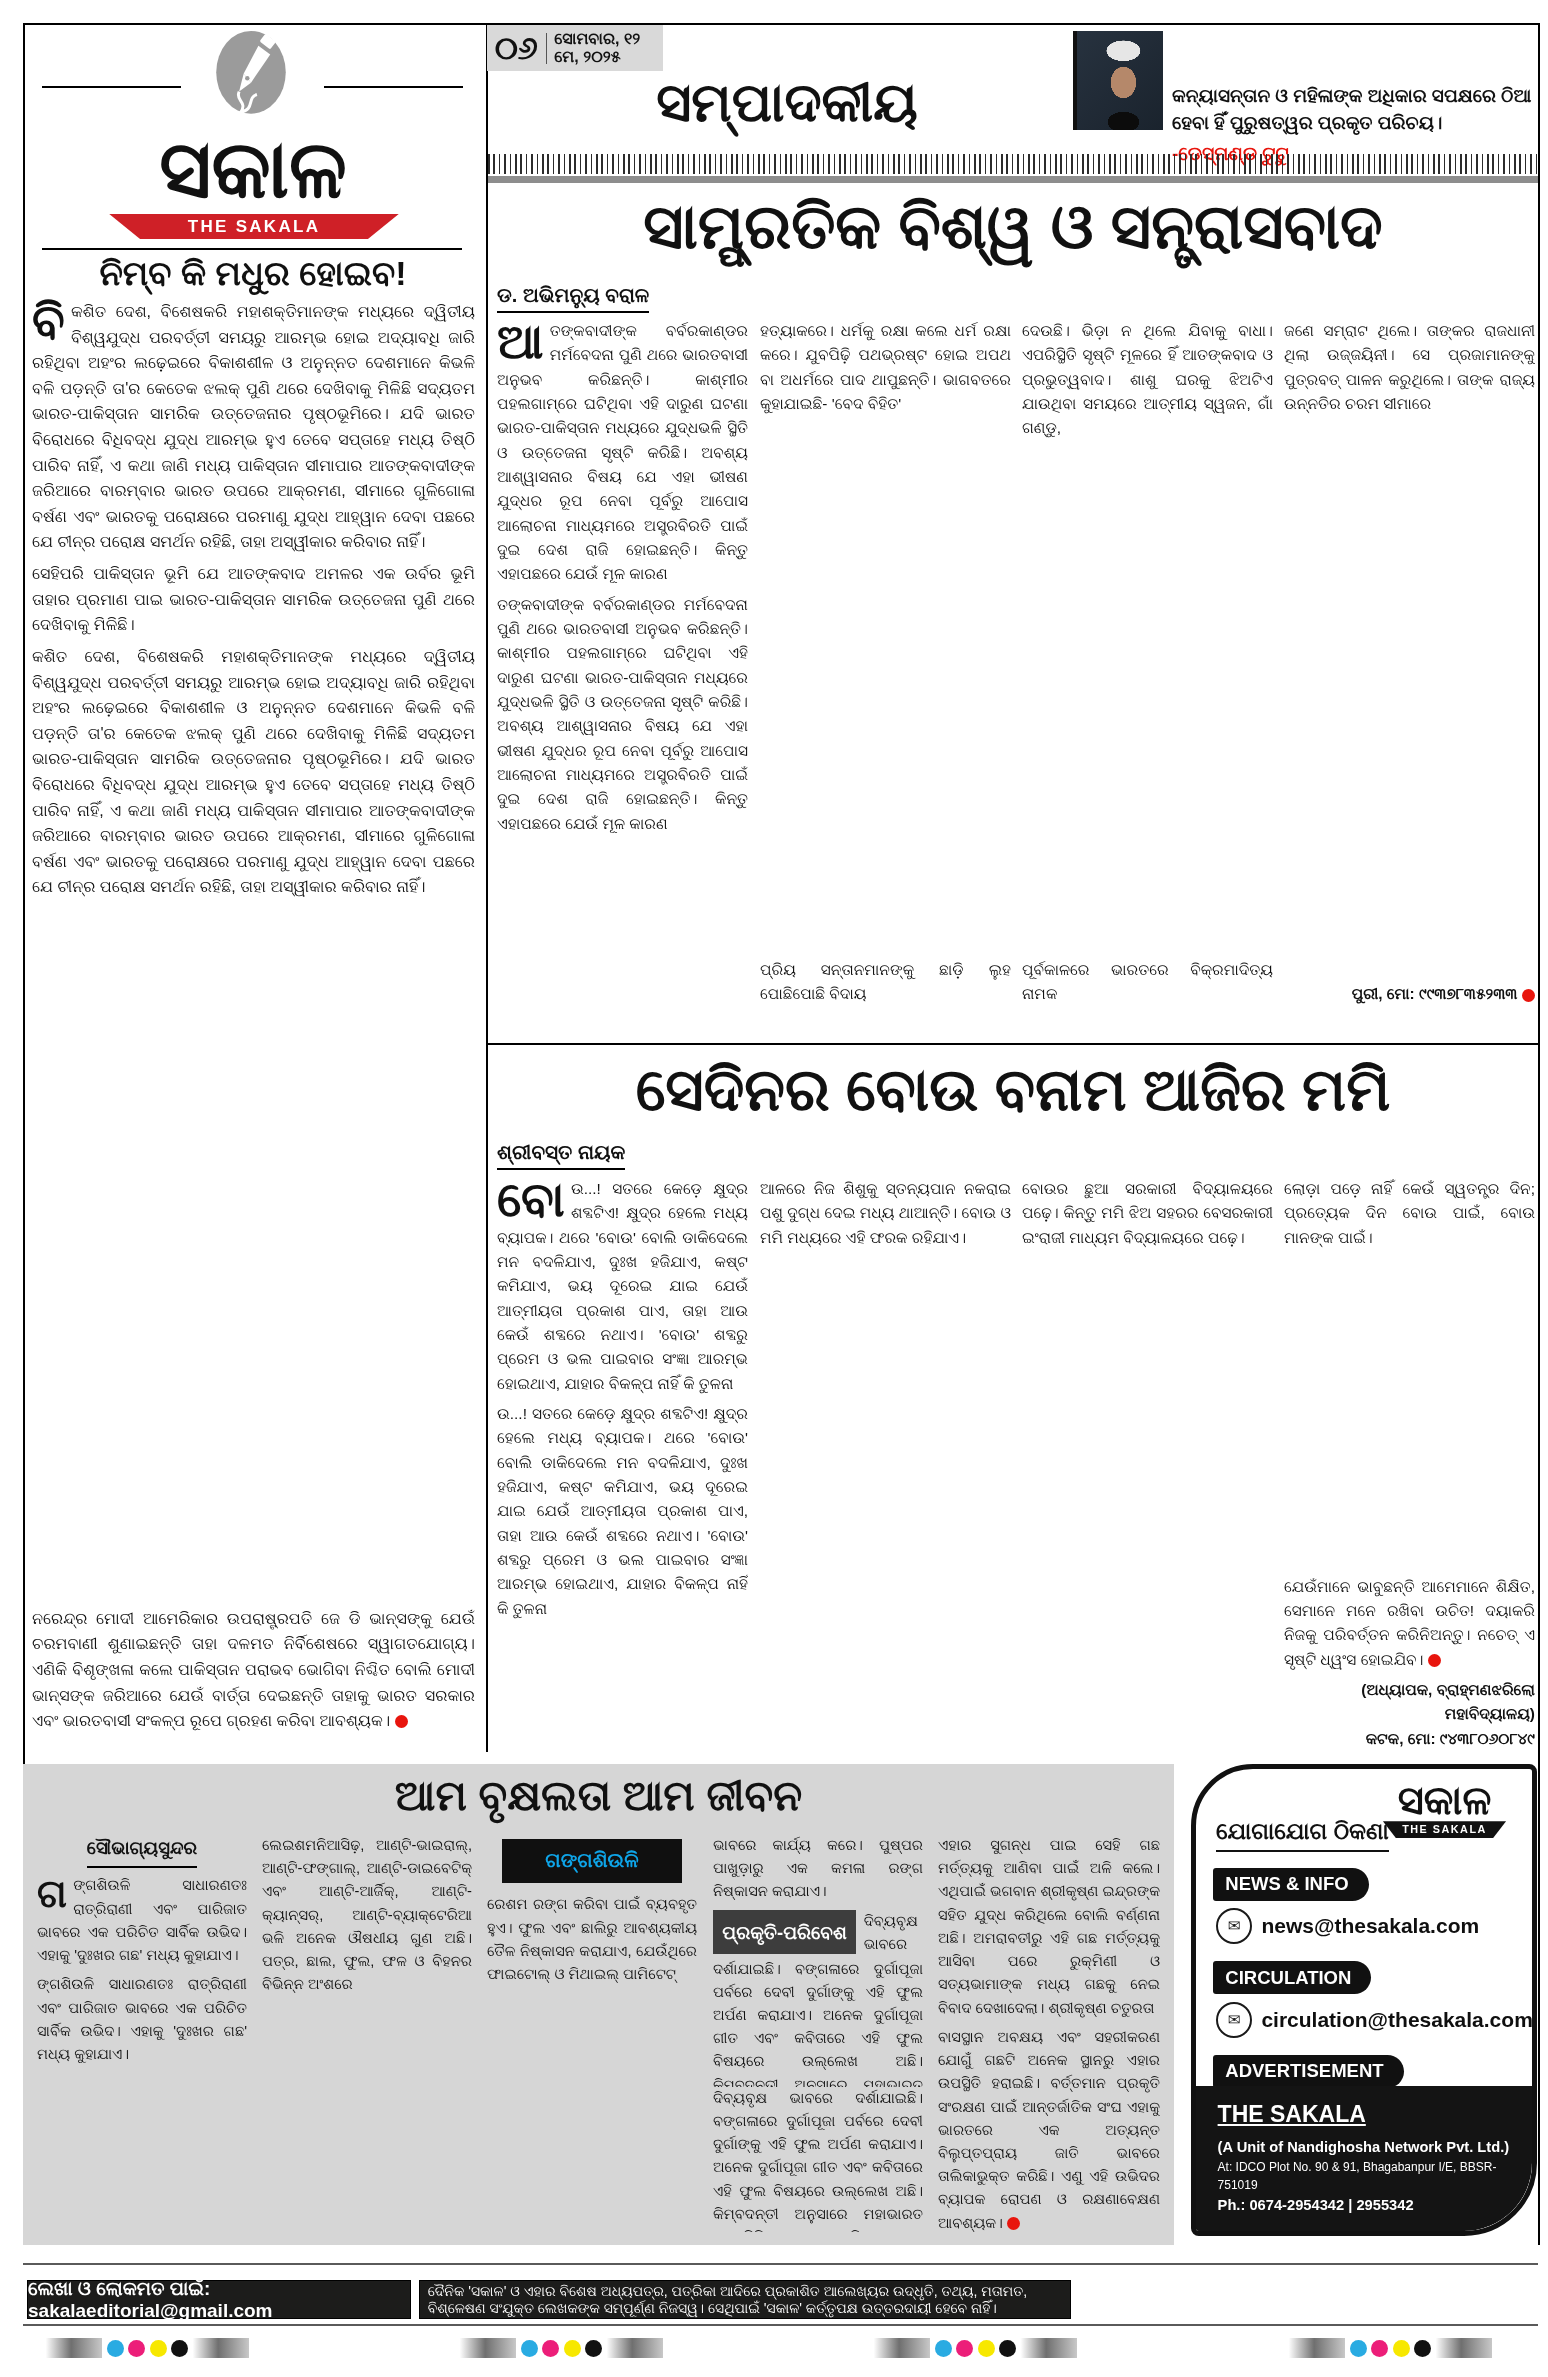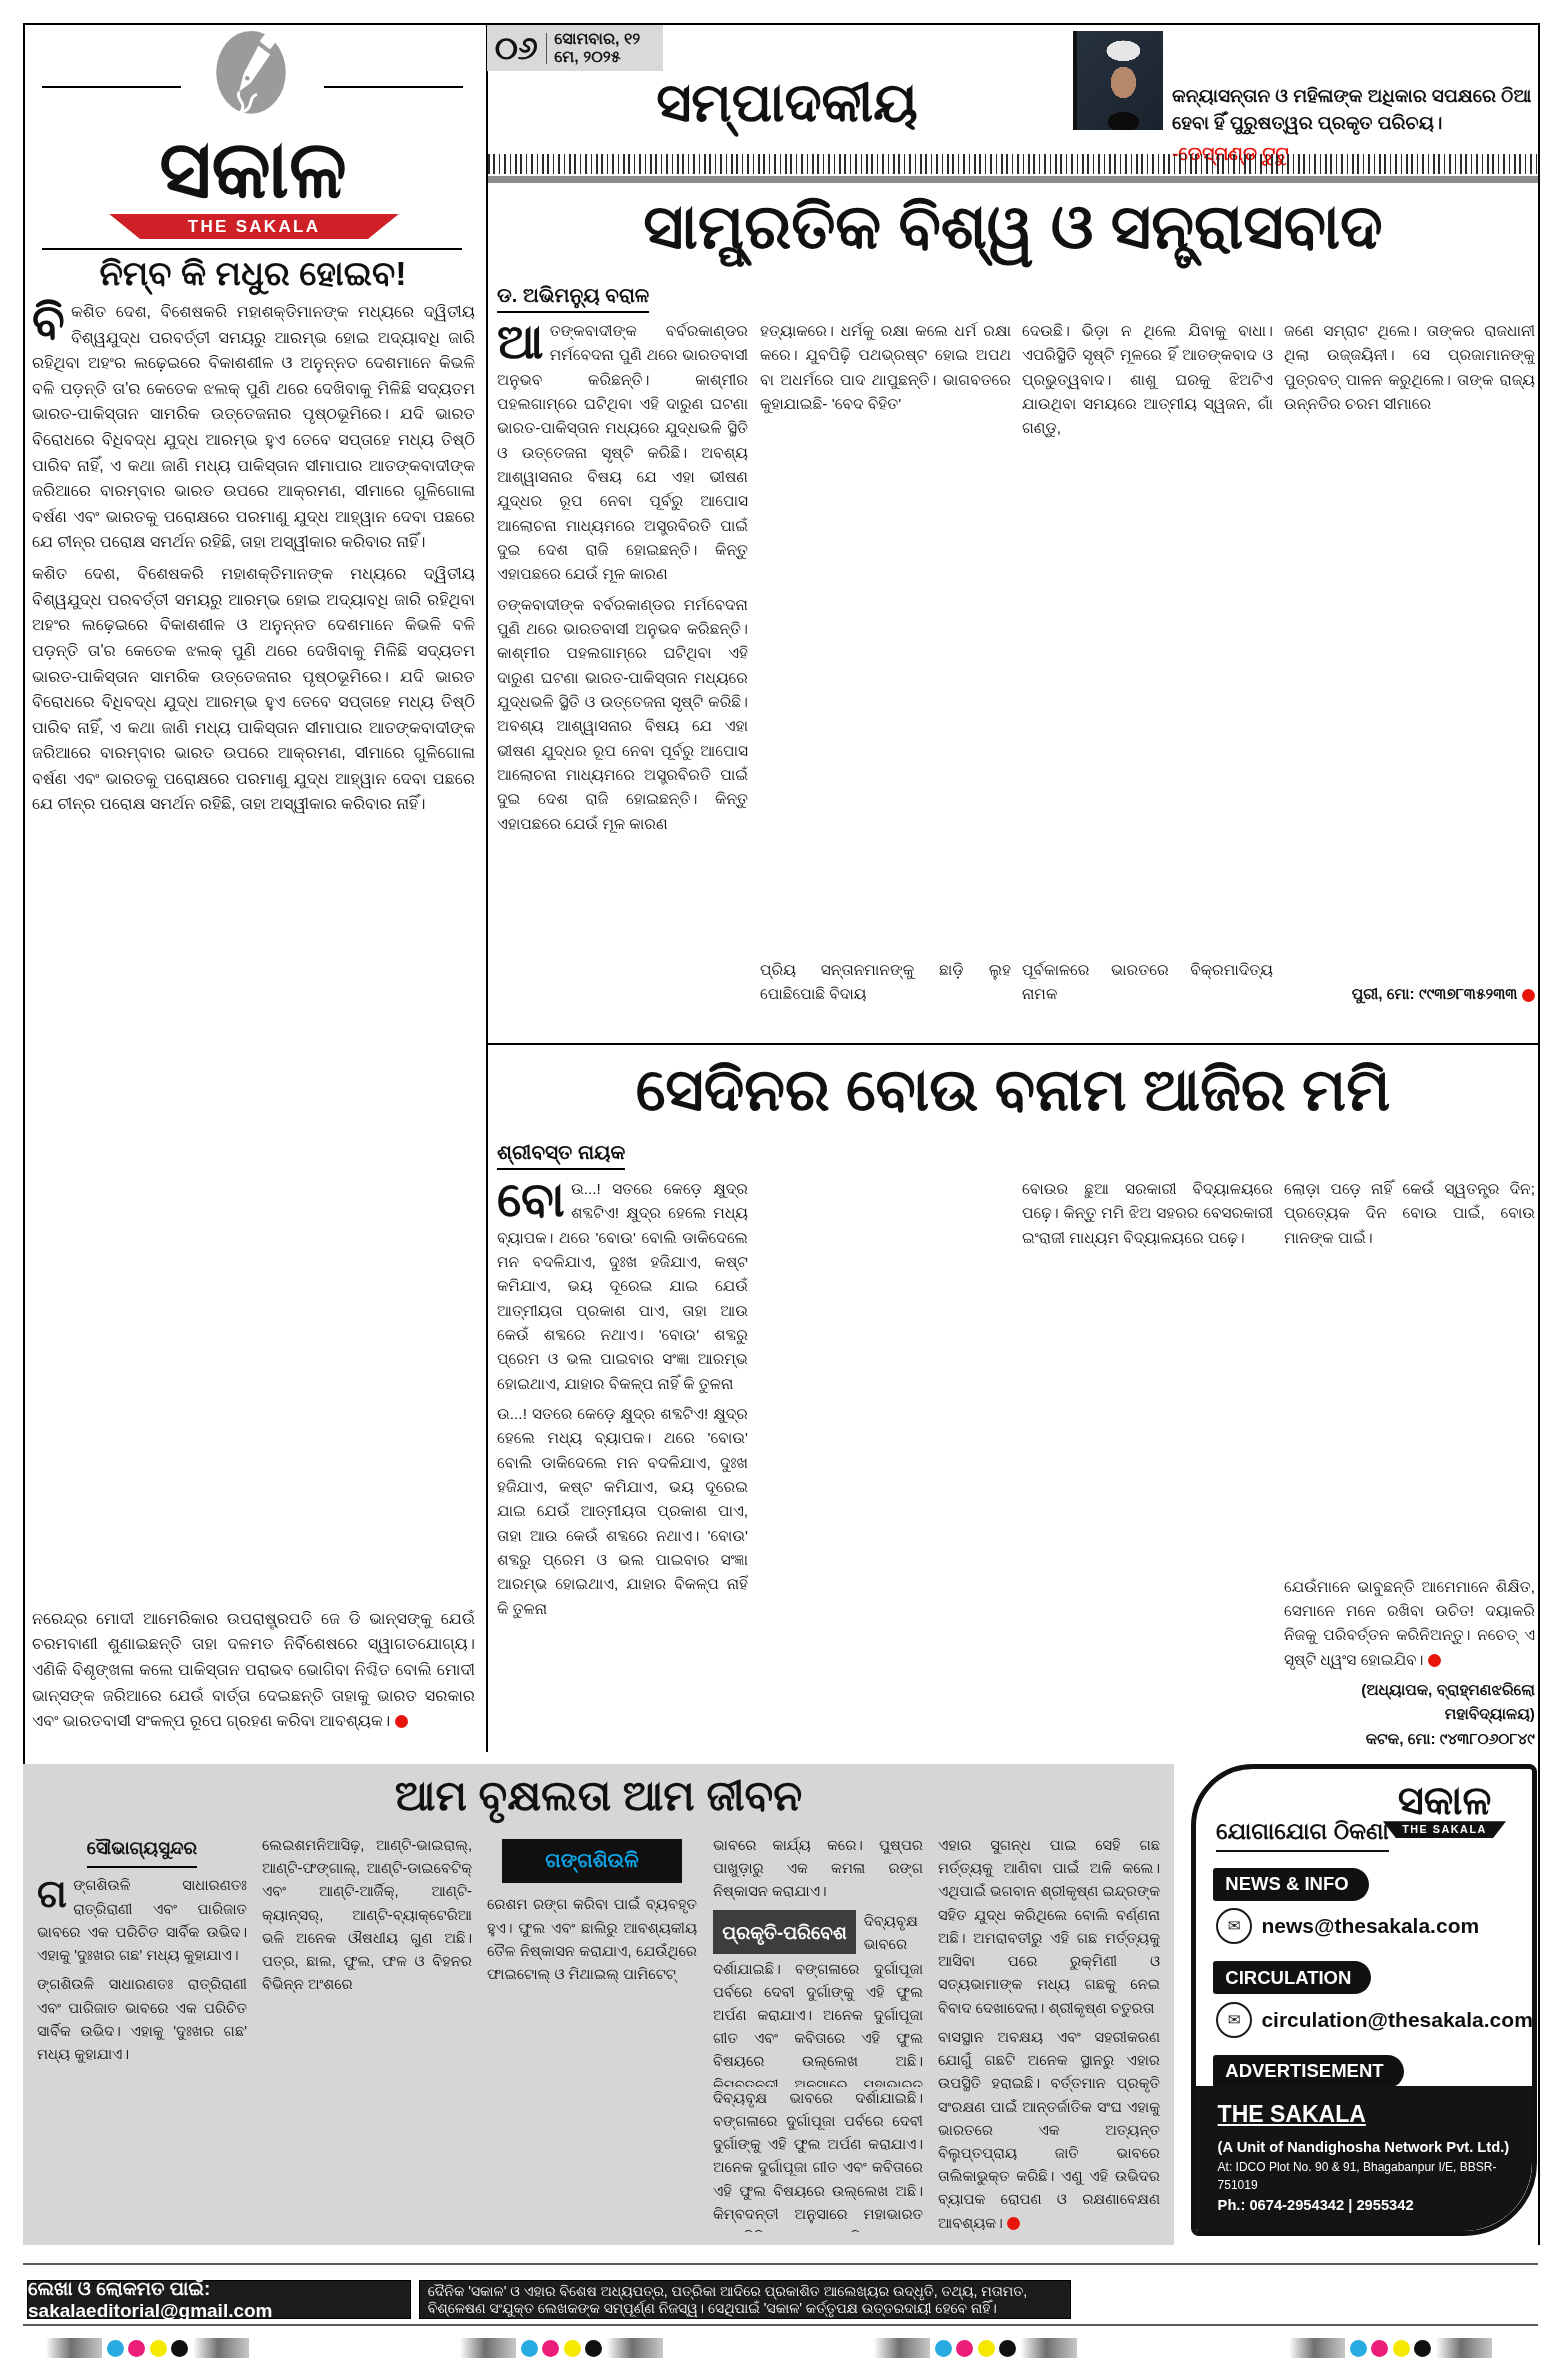--- a/index.html
+++ b/index.html
@@ -55,20 +55,21 @@
 
   <div class="abs" style="left:31px;top:130px;width:444px;text-align:center;font-size:80px;font-weight:900;line-height:1;">ସକାଳ</div>
   <div class="abs ribbon" style="left:100px;top:214px;width:308px;height:25px;font-size:17px;line-height:25px;letter-spacing:2.3px;">THE SAKALA</div>
   <div class="hline" style="left:42px;top:248px;width:420px;"></div>
 
   <div class="abs headline" style="left:31px;top:254px;width:444px;font-size:34px;">ନିମ୍ବ କି ମଧୁର ହୋଇବ!</div>
 
   <div class="abs col jtext" style="left:32px;top:299px;width:443px;height:1441px;font-size:16px;line-height:1.6;">
     <p><span class="dropcap">ବି</span><span>କଶିତ ଦେଶ, ବିଶେଷକରି ମହାଶକ୍ତିମାନଙ୍କ ମଧ୍ୟରେ ଦ୍ୱିତୀୟ ବିଶ୍ୱଯୁଦ୍ଧ ପରବର୍ତ୍ତୀ ସମୟରୁ ଆରମ୍ଭ ହୋଇ ଅଦ୍ୟାବଧି ଜାରି ରହିଥିବା ଅହଂର ଲଢ଼େଇରେ ବିକାଶଶୀଳ ଓ ଅନୁନ୍ନତ ଦେଶମାନେ କିଭଳି ବଳି ପଡ଼ନ୍ତି ତା'ର କେତେକ ଝଲକ୍ ପୁଣି ଥରେ ଦେଖିବାକୁ ମିଳିଛି ସଦ୍ୟତମ ଭାରତ-ପାକିସ୍ତାନ ସାମରିକ ଉତ୍ତେଜନାର ପୃଷ୍ଠଭୂମିରେ। ଯଦି ଭାରତ ବିରୋଧରେ ବିଧିବଦ୍ଧ ଯୁଦ୍ଧ ଆରମ୍ଭ ହୁଏ ତେବେ ସପ୍ତାହେ ମଧ୍ୟ ତିଷ୍ଠି ପାରିବ ନାହିଁ, ଏ କଥା ଜାଣି ମଧ୍ୟ ପାକିସ୍ତାନ ସୀମାପାର ଆତଙ୍କବାଦୀଙ୍କ ଜରିଆରେ ବାରମ୍ବାର ଭାରତ ଉପରେ ଆକ୍ରମଣ, ସୀମାରେ ଗୁଳିଗୋଳା ବର୍ଷଣ ଏବଂ ଭାରତକୁ ପରୋକ୍ଷରେ ପରମାଣୁ ଯୁଦ୍ଧ ଆହ୍ୱାନ ଦେବା ପଛରେ ଯେ ଚୀନ୍‌ର ପରୋକ୍ଷ ସମର୍ଥନ ରହିଛି, ତାହା ଅସ୍ୱୀକାର କରିବାର ନାହିଁ।</span></p>
     <div class="fill">
+      <p>ସେହିପରି ପାକିସ୍ତାନ ଭୂମି ଯେ ଆତଙ୍କବାଦ ଅମଳର ଏକ ଉର୍ବର ଭୂମି ତାହାର ପ୍ରମାଣ ପାଇ ଭାରତ-ପାକିସ୍ତାନ ସାମରିକ ଉତ୍ତେଜନା ପୁଣି ଥରେ ଦେଖିବାକୁ ମିଳିଛି।</p>
       <p>କଶିତ ଦେଶ, ବିଶେଷକରି ମହାଶକ୍ତିମାନଙ୍କ ମଧ୍ୟରେ ଦ୍ୱିତୀୟ ବିଶ୍ୱଯୁଦ୍ଧ ପରବର୍ତ୍ତୀ ସମୟରୁ ଆରମ୍ଭ ହୋଇ ଅଦ୍ୟାବଧି ଜାରି ରହିଥିବା ଅହଂର ଲଢ଼େଇରେ ବିକାଶଶୀଳ ଓ ଅନୁନ୍ନତ ଦେଶମାନେ କିଭଳି ବଳି ପଡ଼ନ୍ତି ତା'ର କେତେକ ଝଲକ୍ ପୁଣି ଥରେ ଦେଖିବାକୁ ମିଳିଛି ସଦ୍ୟତମ ଭାରତ-ପାକିସ୍ତାନ ସାମରିକ ଉତ୍ତେଜନାର ପୃଷ୍ଠଭୂମିରେ। ଯଦି ଭାରତ ବିରୋଧରେ ବିଧିବଦ୍ଧ ଯୁଦ୍ଧ ଆରମ୍ଭ ହୁଏ ତେବେ ସପ୍ତାହେ ମଧ୍ୟ ତିଷ୍ଠି ପାରିବ ନାହିଁ, ଏ କଥା ଜାଣି ମଧ୍ୟ ପାକିସ୍ତାନ ସୀମାପାର ଆତଙ୍କବାଦୀଙ୍କ ଜରିଆରେ ବାରମ୍ବାର ଭାରତ ଉପରେ ଆକ୍ରମଣ, ସୀମାରେ ଗୁଳିଗୋଳା ବର୍ଷଣ ଏବଂ ଭାରତକୁ ପରୋକ୍ଷରେ ପରମାଣୁ ଯୁଦ୍ଧ ଆହ୍ୱାନ ଦେବା ପଛରେ ଯେ ଚୀନ୍‌ର ପରୋକ୍ଷ ସମର୍ଥନ ରହିଛି, ତାହା ଅସ୍ୱୀକାର କରିବାର ନାହିଁ।</p>
     </div>
     <p><span>ନରେନ୍ଦ୍ର ମୋଦୀ ଆମେରିକାର ଉପରାଷ୍ଟ୍ରପତି ଜେ ଡି ଭାନ୍ସଙ୍କୁ ଯେଉଁ ଚରମବାଣୀ ଶୁଣାଇଛନ୍ତି ତାହା ଦଳମତ ନିର୍ବିଶେଷରେ ସ୍ୱାଗତଯୋଗ୍ୟ। ଏଣିକି ବିଶୃଙ୍ଖଳା କଲେ ପାକିସ୍ତାନ ପରାଭବ ଭୋଗିବା ନିଶ୍ଚିତ ବୋଲି ମୋଦୀ ଭାନ୍ସଙ୍କ ଜରିଆରେ ଯେଉଁ ବାର୍ତ୍ତା ଦେଇଛନ୍ତି ତାହାକୁ ଭାରତ ସରକାର ଏବଂ ଭାରତବାସୀ ସଂକଳ୍ପ ରୂପେ ଗ୍ରହଣ କରିବା ଆବଶ୍ୟକ।</span><span class="dot"></span></p>
   </div>
 
   <div class="abs" style="left:487px;top:25.4px;width:176px;height:46px;background:#d9d9d9;display:flex;align-items:center;gap:7.7px;padding:0 7.7px;box-sizing:border-box;">
     <span style="font-size:32px;font-weight:900;">୦୬</span>
     <span style="width:1.5px;height:31px;background:#555;"></span>
     <span style="font-size:16px;font-weight:700;">ସୋମବାର, ୧୨ ମେ, ୨୦୨୫</span>
   </div>
@@ -125,20 +126,25 @@
   <div class="abs headline" style="left:488px;top:1058px;width:1050px;font-size:59px;line-height:1.1;">ସେଦିନର ବୋଉ ବନାମ ଆଜିର ମମି</div>
 
   <div class="abs" style="left:497px;top:1141px;">
     <span class="byline">ଶ୍ରୀବସ୍ତ ନାୟକ</span>
   </div>
 
   <div class="abs col jtext" style="left:497px;top:1177px;width:251px;height:574px;">
     <p><span class="dropcap">ବୋ</span><span>ଉ...! ସତରେ କେଡ଼େ କ୍ଷୁଦ୍ର ଶବ୍ଦଟିଏ! କ୍ଷୁଦ୍ର ହେଲେ ମଧ୍ୟ ବ୍ୟାପକ। ଥରେ 'ବୋଉ' ବୋଲି ଡାକିଦେଲେ ମନ ବଦଳିଯାଏ, ଦୁଃଖ ହଜିଯାଏ, କଷ୍ଟ କମିଯାଏ, ଭୟ ଦୂରେଇ ଯାଇ ଯେଉଁ ଆତ୍ମୀୟତା ପ୍ରକାଶ ପାଏ, ତାହା ଆଉ କେଉଁ ଶବ୍ଦରେ ନଥାଏ। 'ବୋଉ' ଶବ୍ଦରୁ ପ୍ରେମ ଓ ଭଲ ପାଇବାର ସଂଜ୍ଞା ଆରମ୍ଭ ହୋଇଥାଏ, ଯାହାର ବିକଳ୍ପ ନାହିଁ କି ତୁଳନା</span></p>
     <div class="fill">
       <p>ଉ...! ସତରେ କେଡ଼େ କ୍ଷୁଦ୍ର ଶବ୍ଦଟିଏ! କ୍ଷୁଦ୍ର ହେଲେ ମଧ୍ୟ ବ୍ୟାପକ। ଥରେ 'ବୋଉ' ବୋଲି ଡାକିଦେଲେ ମନ ବଦଳିଯାଏ, ଦୁଃଖ ହଜିଯାଏ, କଷ୍ଟ କମିଯାଏ, ଭୟ ଦୂରେଇ ଯାଇ ଯେଉଁ ଆତ୍ମୀୟତା ପ୍ରକାଶ ପାଏ, ତାହା ଆଉ କେଉଁ ଶବ୍ଦରେ ନଥାଏ। 'ବୋଉ' ଶବ୍ଦରୁ ପ୍ରେମ ଓ ଭଲ ପାଇବାର ସଂଜ୍ଞା ଆରମ୍ଭ ହୋଇଥାଏ, ଯାହାର ବିକଳ୍ପ ନାହିଁ କି ତୁଳନା</p>
+    </div>
+  </div>
+  <div class="abs col jtext" style="left:760px;top:1177px;width:251px;height:574px;">
+    <div class="fill">
+      <p>ଆଳରେ ନିଜ ଶିଶୁକୁ ସ୍ତନ୍ୟପାନ ନକରାଇ ପଶୁ ଦୁଗ୍ଧ ଦେଇ ମଧ୍ୟ ଥାଆନ୍ତି। ବୋଉ ଓ ମମି ମଧ୍ୟରେ ଏହି ଫରକ ରହିଯାଏ।</p>
     </div>
   </div>
   <div class="abs col jtext" style="left:1022px;top:1177px;width:251px;height:574px;">
     <div class="fill">
       <p>ବୋଉର ଛୁଆ ସରକାରୀ ବିଦ୍ୟାଳୟରେ ପଢ଼େ। କିନ୍ତୁ ମମି ଝିଅ ସହରର ବେସରକାରୀ ଇଂରାଜୀ ମାଧ୍ୟମ ବିଦ୍ୟାଳୟରେ ପଢ଼େ।</p>
     </div>
   </div>
   <div class="abs col jtext" style="left:1284px;top:1177px;width:251px;height:574px;">
     <div class="fill">
       <p>ଲୋଡ଼ା ପଡ଼େ ନାହିଁ କେଉଁ ସ୍ୱତନ୍ତ୍ର ଦିନ; ପ୍ରତ୍ୟେକ ଦିନ ବୋଉ ପାଇଁ, ବୋଉ ମାନଙ୍କ ପାଇଁ।</p>

